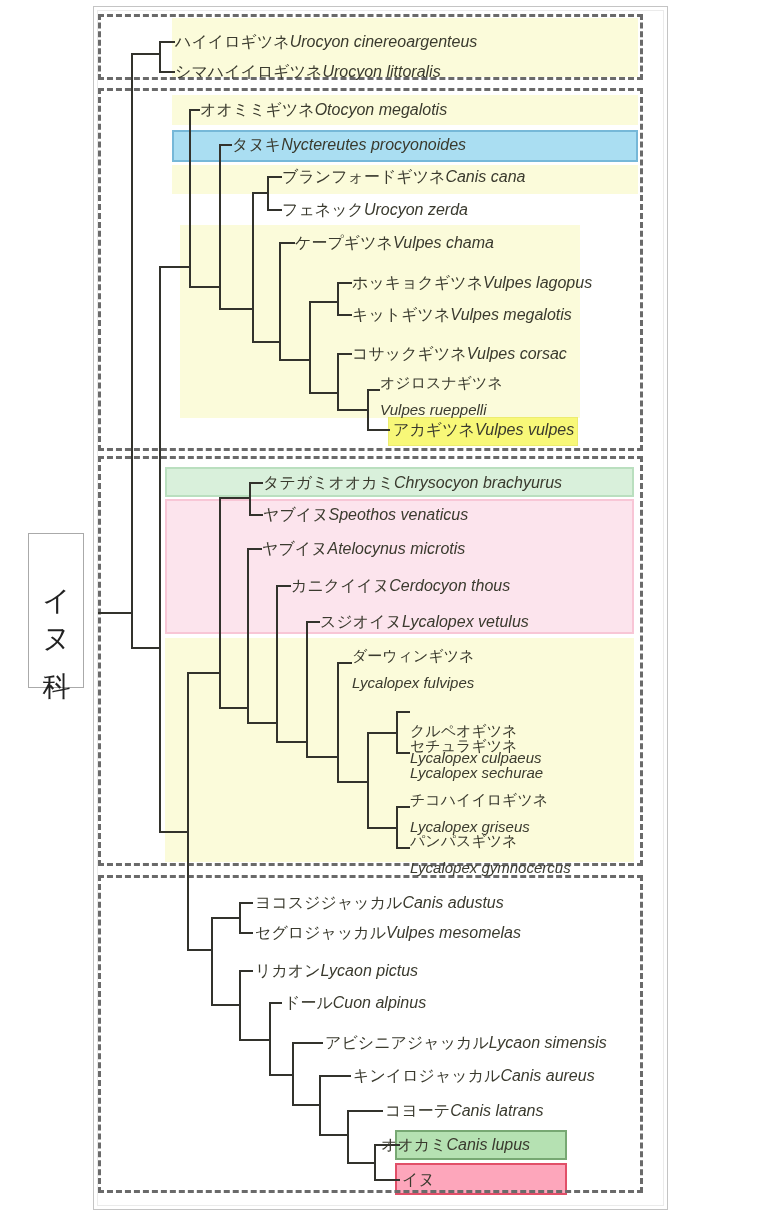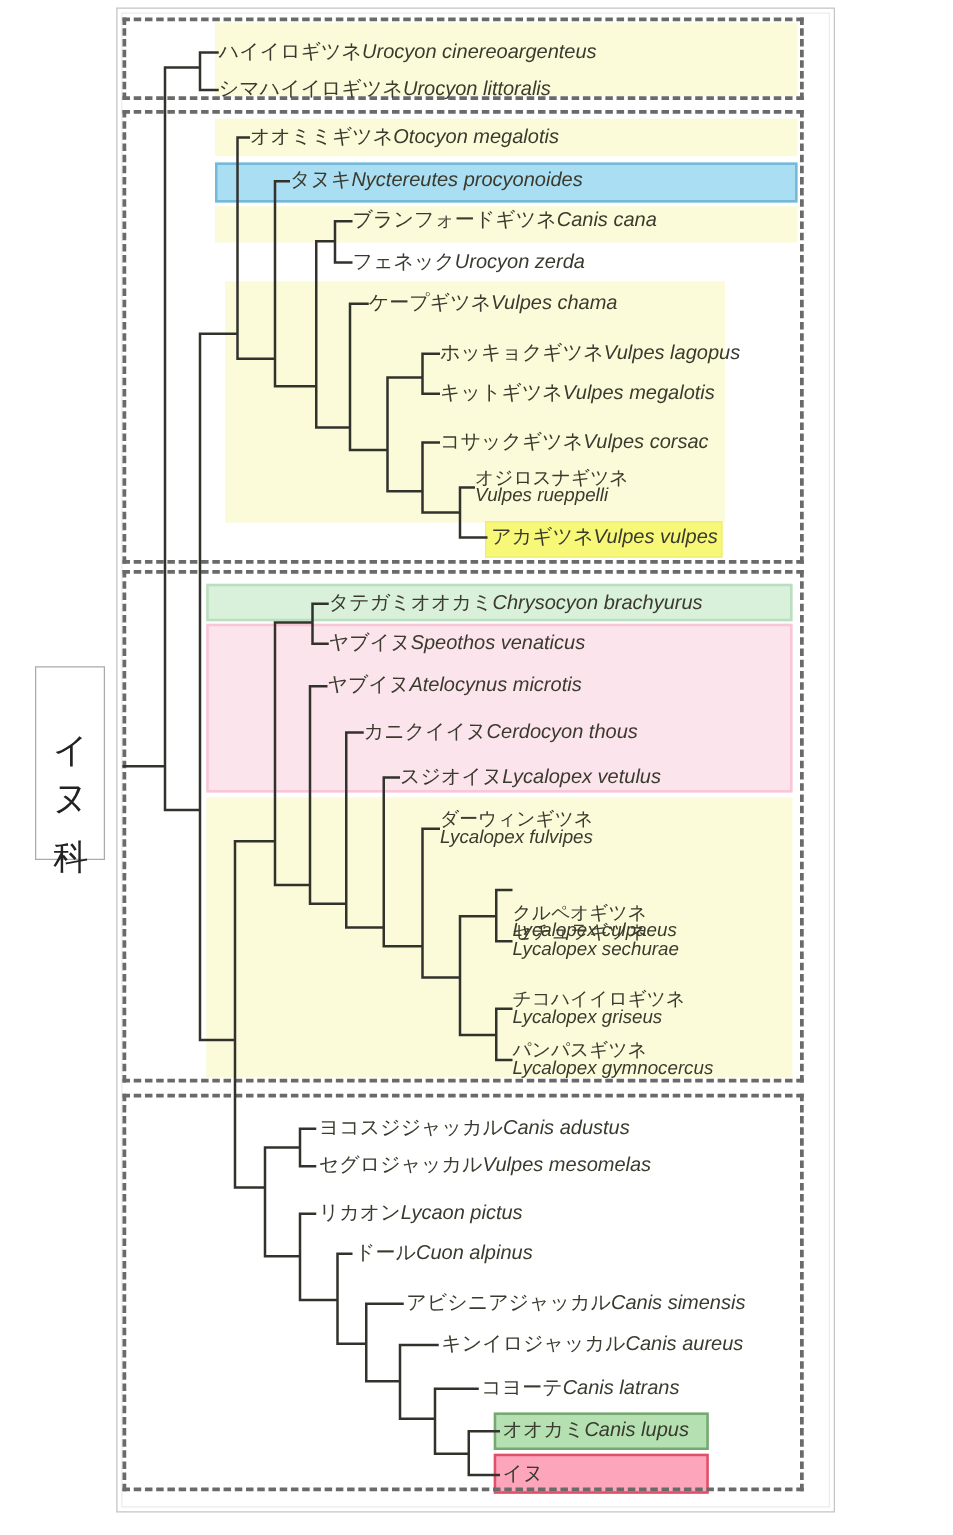--- a/index.html
+++ b/index.html
@@ -16,21 +16,21 @@
   .hl{position:absolute;z-index:2;box-sizing:border-box;}
   .hl-blue{background:#aadef2;border:2px solid #76b8d8;}
   .hl-yellow{background:#f8f878;border:1px solid #ecec70;}
   .hl-greenlight{background:#d9f0db;border:2px solid #badfbf;}
   .hl-pinklight{background:#fce4ed;border:2px solid #f8c6d6;}
   .hl-green{background:#b5e1b2;border:2px solid #77a873;}
   .hl-red{background:#fda6bb;border:2px solid #e14f68;}
   svg.tree{position:absolute;left:0;top:0;z-index:3;}
   .sp{position:absolute;white-space:nowrap;font-size:16px;line-height:22px;height:22px;
     color:#3a3a2e;z-index:4;}
-  .sp i{font-style:italic;}
+  .sp i{font-style:italic;margin-top:13px;}
   .two{font-size:15px;line-height:14px;height:28px;}
   .two span,.two i{display:block;}
   .family{position:absolute;left:28px;top:533px;width:56px;height:155px;
     border:1px solid #aaaaaa;z-index:5;display:flex;align-items:center;justify-content:center;
     writing-mode:vertical-rl;font-size:28px;letter-spacing:9px;color:#222222;background:#fff;
     box-sizing:border-box;padding-top:6px;}
 </style>
 </head>
 <body>
 
@@ -129,17 +129,17 @@
     <i>Lycalopex griseus</i>
   </div>
 <div class="sp two" style="left:410px;top:834px">
     <span>パンパスギツネ</span>
     <i>Lycalopex gymnocercus</i>
   </div>
 <div class="sp" style="left:255px;top:892px"><span>ヨコスジジャッカル</span><i>Canis adustus</i></div>
 <div class="sp" style="left:255px;top:922px"><span>セグロジャッカル</span><i>Vulpes mesomelas</i></div>
 <div class="sp" style="left:255px;top:960px"><span>リカオン</span><i>Lycaon pictus</i></div>
 <div class="sp" style="left:284px;top:992px"><span>ドール</span><i>Cuon alpinus</i></div>
-<div class="sp" style="left:325px;top:1032px"><span>アビシニアジャッカル</span><i>Canis simensis</i></div>
+<div class="sp" style="left:325px;top:1032px"><span>アビシニアジャッカル</span><i>Lycaon simensis</i></div>
 <div class="sp" style="left:353px;top:1065px"><span>キンイロジャッカル</span><i>Canis aureus</i></div>
 <div class="sp" style="left:385px;top:1100px"><span>コヨーテ</span><i>Canis latrans</i></div>
-<div class="sp" style="left:402px;top:1134px"><span>オオカミ</span><i>Canis lupus</i></div>
+<div class="sp" style="left:381px;top:1134px"><span>オオカミ</span><i>Canis lupus</i></div>
 <div class="sp" style="left:402px;top:1169px"><span>イヌ</span><i></i></div>
 
 </body></html>

